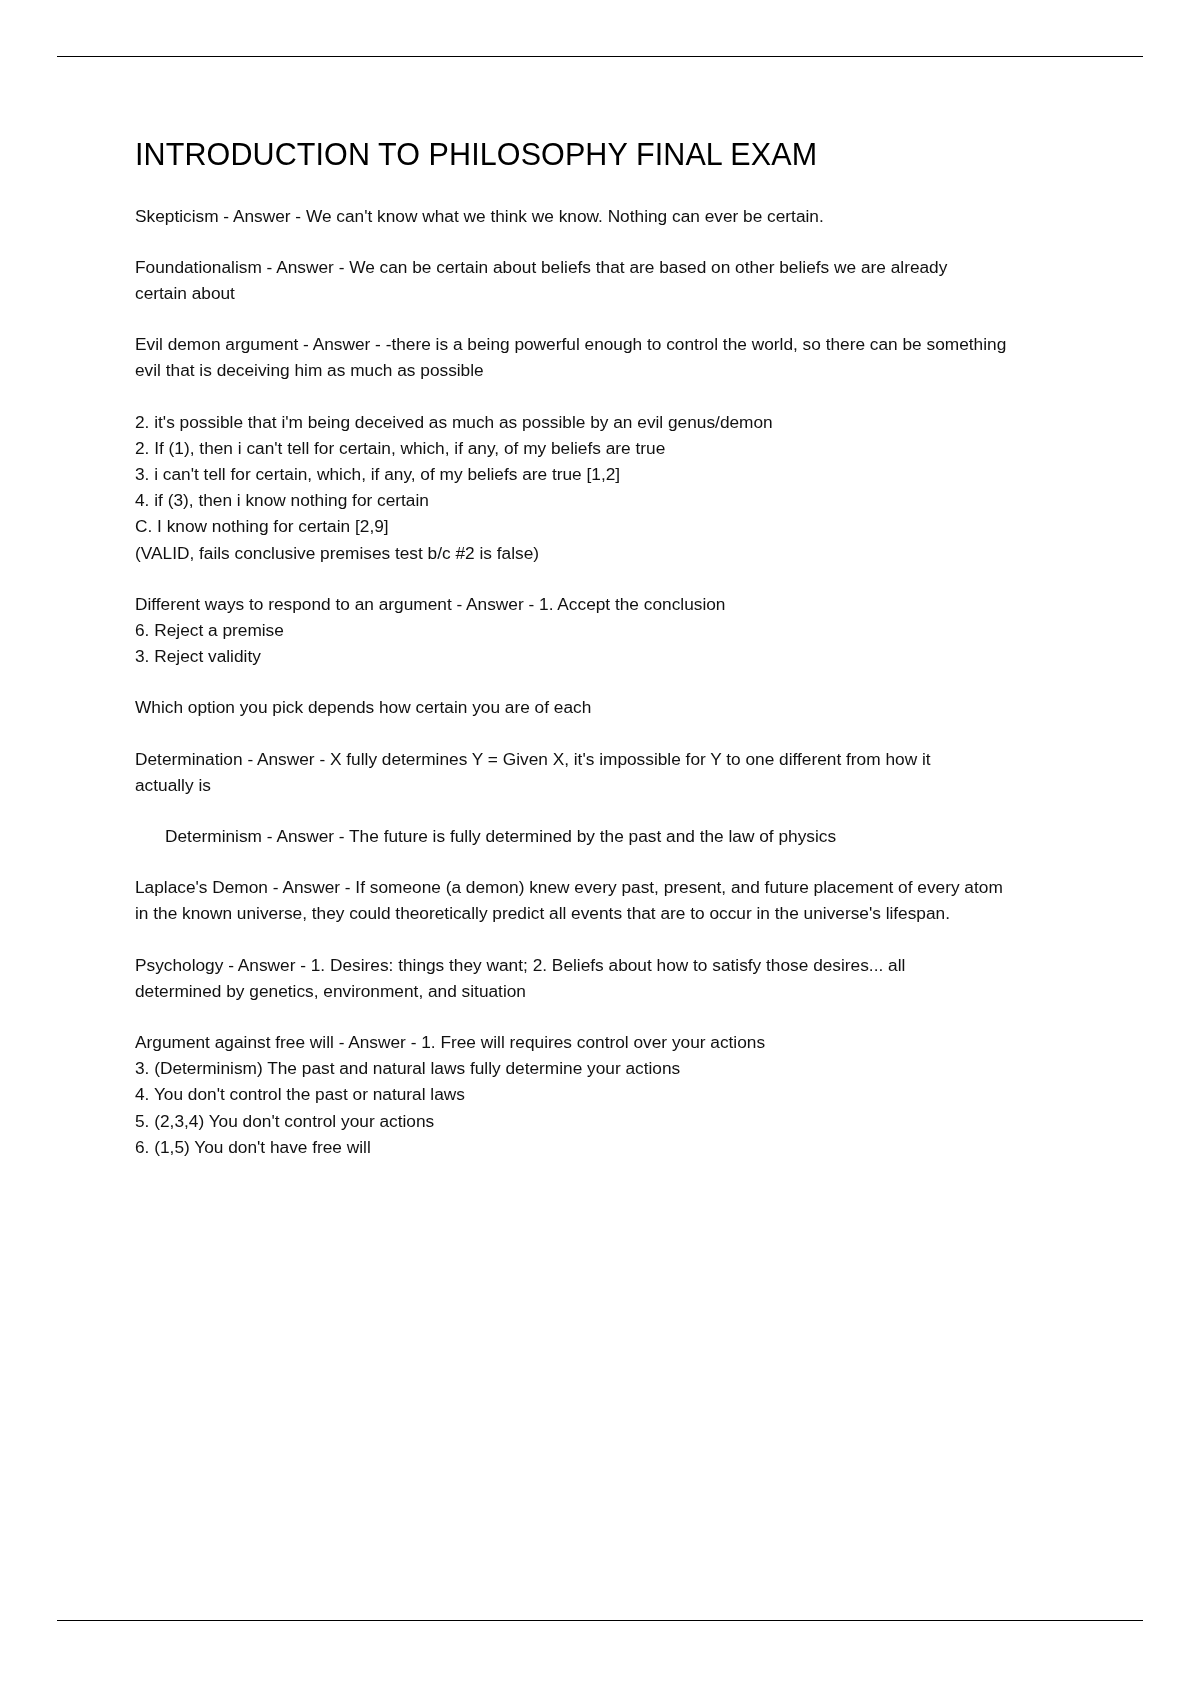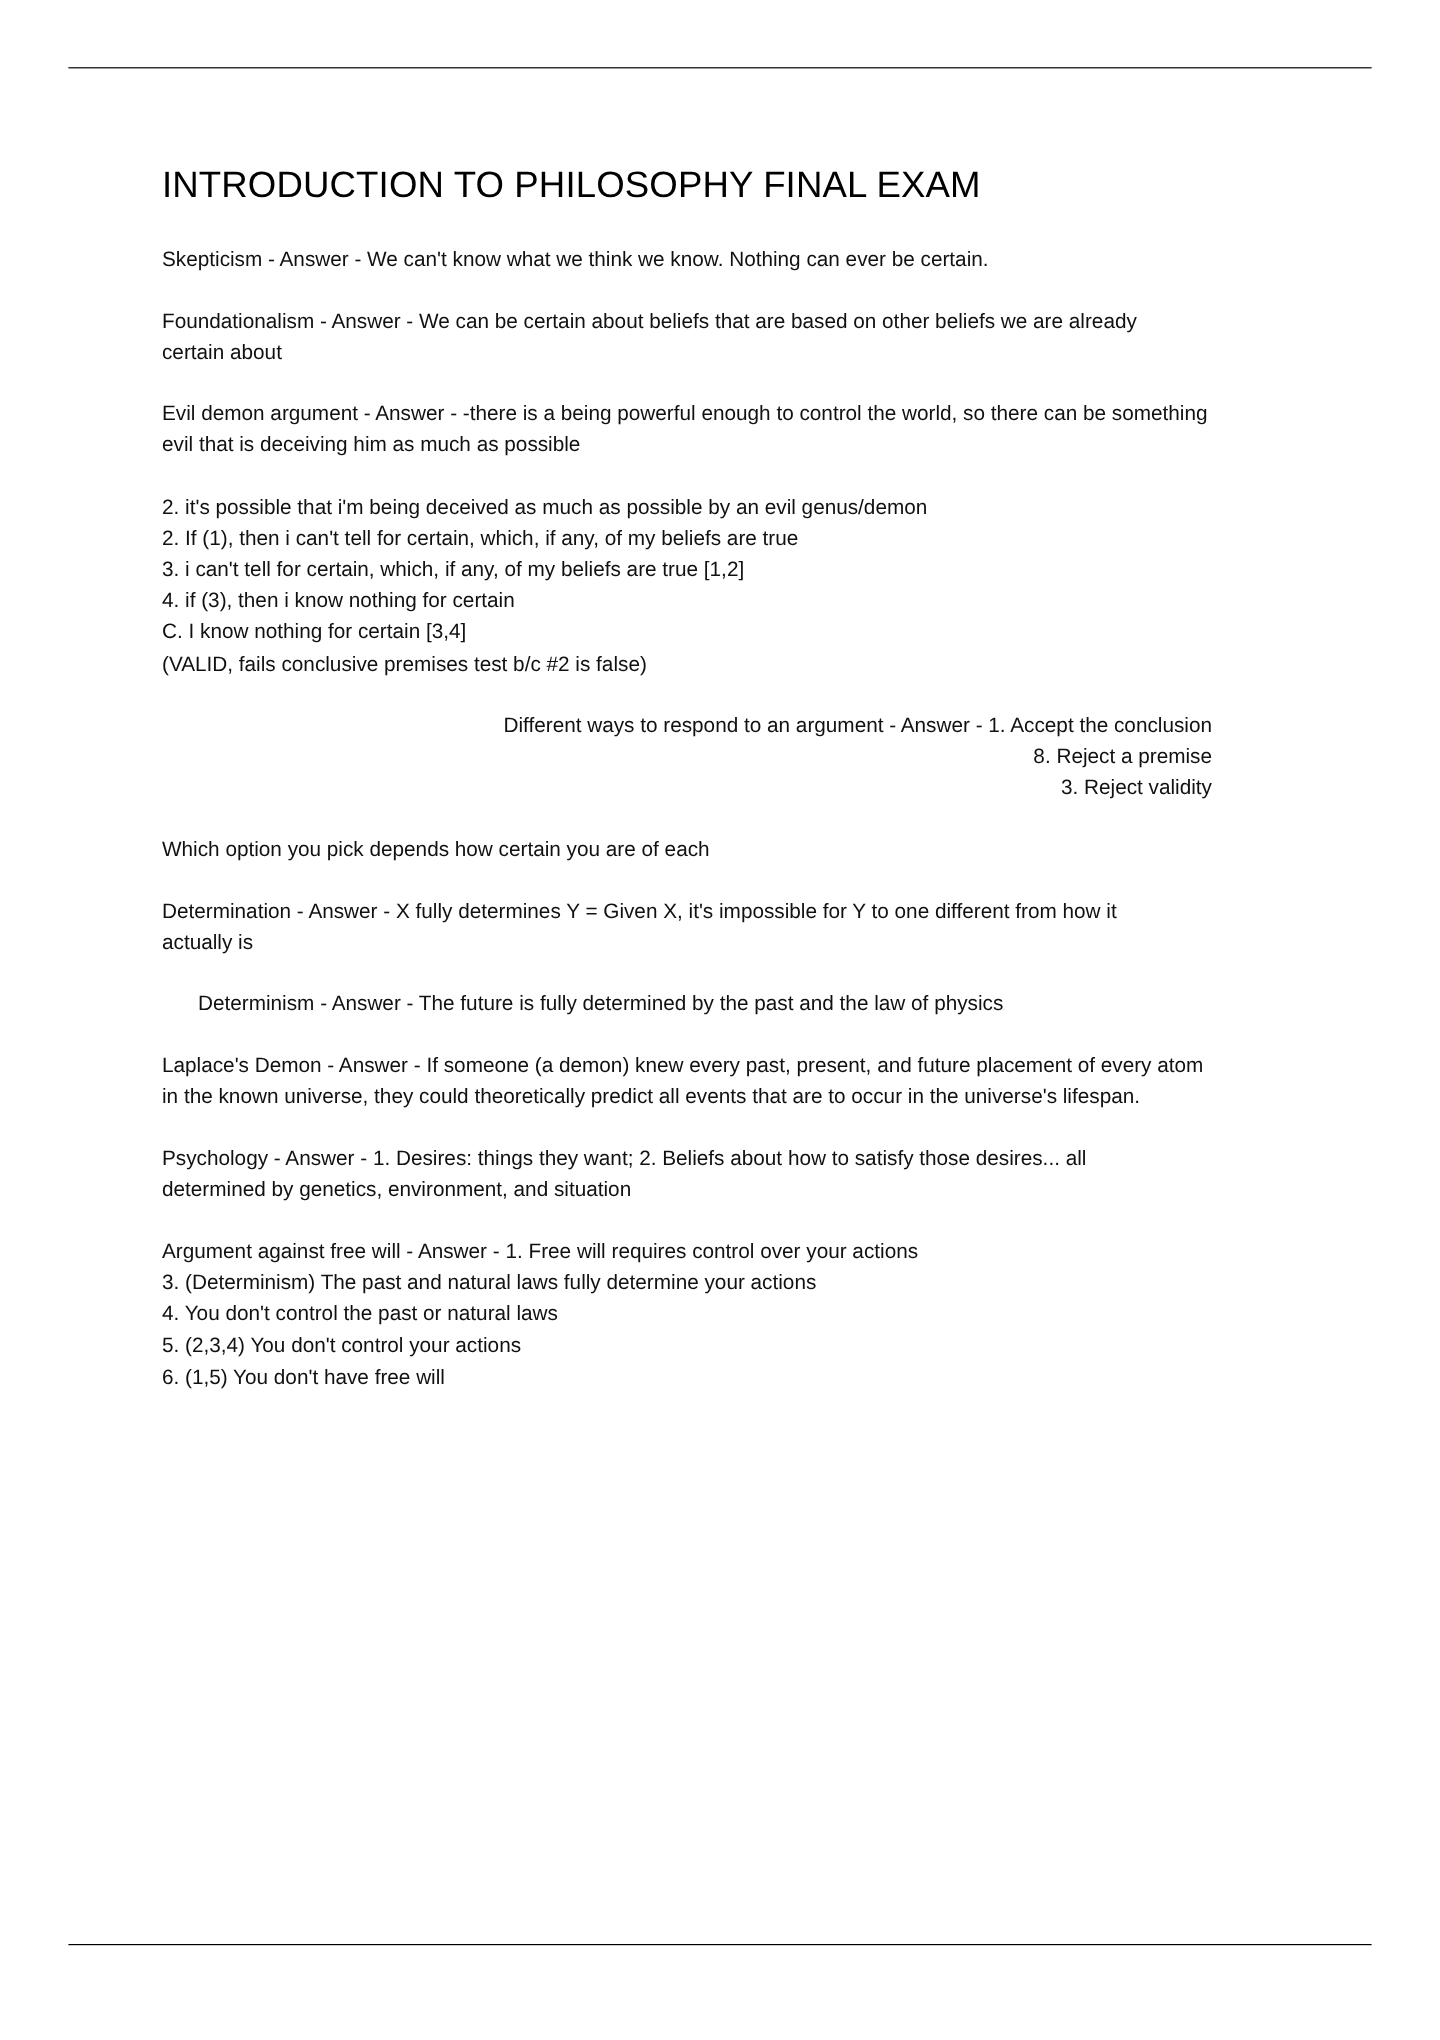--- a/index.html
+++ b/index.html
@@ -51,21 +51,21 @@
     color: #111;
   }
   .block:last-child { margin-bottom: 0; }
   .block .line { display: block; }
 
   
   .w-skepticism { width: 840px; }
   .w-foundationalism { width: 845px; }
   .w-evil { width: 875px; }
   .w-premises { width: 875px; }
-  .w-respond { width: 875px; text-align: right; }
+  .w-respond { width: 875px; }
   .w-which { width: 875px; }
   .w-determination { width: 850px; }
   .w-determinism { width: 890px; margin-left: 30px; }
   .w-laplace { width: 875px; }
   .w-psychology { width: 840px; }
   .w-argument { width: 865px; }
 </style>
 </head>
 <body>
 
@@ -87,27 +87,27 @@
 
     <div class="block w-evil">
       <span class="line">Evil demon argument - Answer - -there is a being powerful enough to control the world, so there can be something evil that is deceiving him as much as possible</span>
     </div>
 
     <div class="block w-premises">
       <span class="line">2. it's possible that i'm being deceived as much as possible by an evil genus/demon</span>
       <span class="line">2. If (1), then i can't tell for certain, which, if any, of my beliefs are true</span>
       <span class="line">3. i can't tell for certain, which, if any, of my beliefs are true [1,2]</span>
       <span class="line">4. if (3), then i know nothing for certain</span>
-      <span class="line">C. I know nothing for certain [3,4]</span>
+      <span class="line">C. I know nothing for certain [2,9]</span>
       <span class="line">(VALID, fails conclusive premises test b/c #2 is false)</span>
     </div>
 
     <div class="block w-respond">
       <span class="line">Different ways to respond to an argument - Answer - 1. Accept the conclusion</span>
-      <span class="line">8. Reject a premise</span>
+      <span class="line">6. Reject a premise</span>
       <span class="line">3. Reject validity</span>
     </div>
 
     <div class="block w-which">
       <span class="line">Which option you pick depends how certain you are of each</span>
     </div>
 
     <div class="block w-determination">
       <span class="line">Determination - Answer - X fully determines Y = Given X, it's impossible for Y to one different from how it actually is</span>
     </div>

